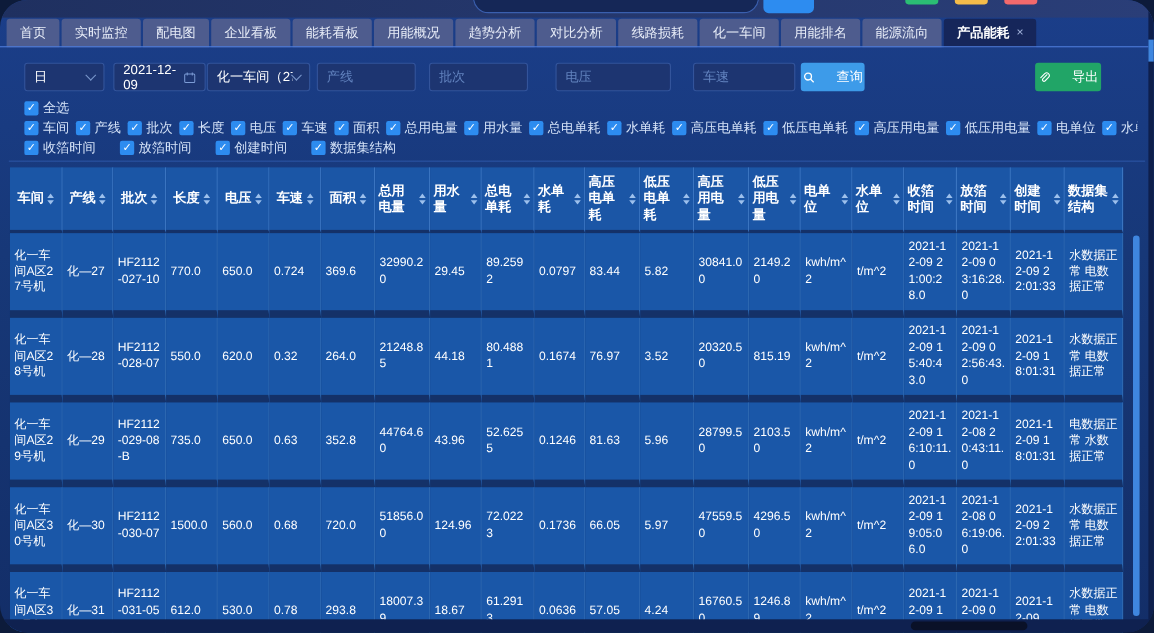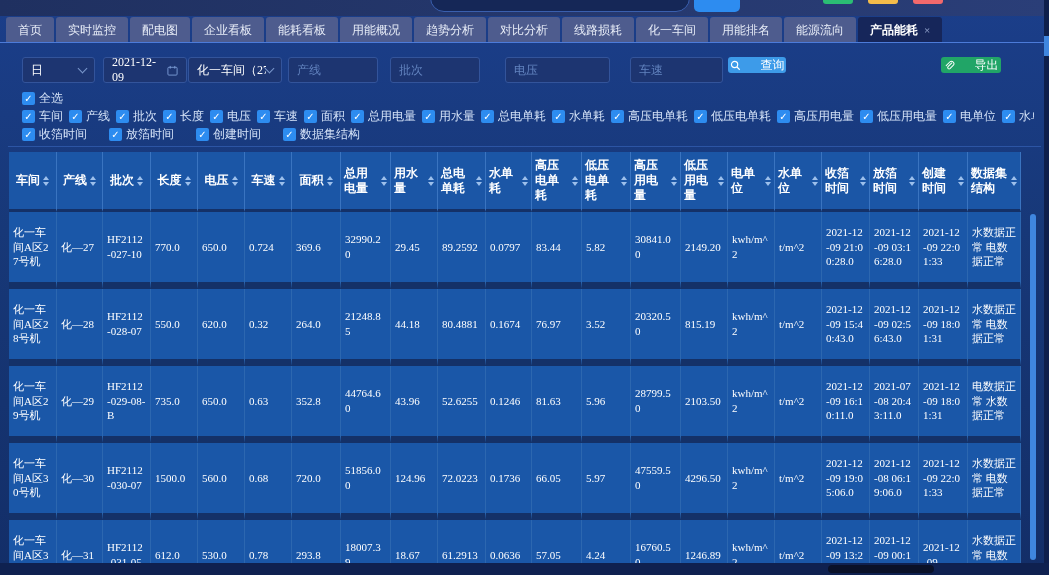--- a/index.html
+++ b/index.html
@@ -1,20 +1,21 @@
 <!DOCTYPE html>
 <html><head>
 <meta charset="utf-8">
 <style>
   * { margin:0; padding:0; box-sizing:border-box; }
   html,body { background:#0d1b3a; }
   .screen {
     position:relative; width:1049px; height:575px; overflow:hidden;
-    font-family:Liberation Serif, serif;
+    font-family:Liberation Sans, sans-serif;
     background:linear-gradient(180deg,#1b3e8a 0%,#173878 40%,#132e68 100%);
+    border-radius:25px;
   }
   
   .topbar { position:absolute; left:0; top:0; width:1049px; height:16px;
     background:linear-gradient(90deg,#1f3060,#2a3e78); }
   .search-pill { position:absolute; left:430px; top:-16px; width:260px; height:28px;
     border-radius:14px; background:#152757; border:1px solid #3a5fae; }
   .pill-btn { position:absolute; left:694px; top:-14px; width:46px; height:26px;
     border-radius:5px; background:#2d8cf0; }
   .chip { position:absolute; top:-3px; width:30px; height:7px; border-radius:3px; }
   .chip.g { left:823px; background:#2bbe74; }
@@ -36,21 +37,21 @@
   .fsel-period { left:22px;  width:73px; }
   .fdate       { left:103px; width:84px; }
   .fsel-shop   { left:188px; width:94px; }
   .finp-line   { left:288px; width:90px; }
   .finp-batch  { left:390px; width:90px; }
   .finp-volt   { left:505px; width:105px; }
   .finp-speed  { left:630px; width:93px; }
   .fbox input { background:transparent; border:none; outline:none; color:#fff; font-size:12px; width:100%;
     font-family:inherit; }
   .fbox input::placeholder { color:#6283bf; opacity:1; }
-  .btn { position:absolute; top:57px; height:16px; border:none; border-radius:3px; color:#fff;
+  .btn { position:absolute; top:57px; height:26px; border:none; border-radius:3px; color:#fff;
     font-size:12px; display:flex; align-items:center; justify-content:center; gap:20px;
     font-family:inherit; cursor:pointer; }
   .btn-query  { left:728px; width:58px; background:#3d9be9; }
   .btn-export { left:941px; width:60px; background:#21a567; }
   .icon-svg { display:block; flex:none; }
   
   .chkrow { position:absolute; left:22px; display:flex; align-items:center; white-space:nowrap;
     width:1012px; overflow:hidden; }
   .row-all  { top:90px;  }
   .row-one  { top:108px; }
@@ -562,21 +563,21 @@
             <td>43.96</td>
             <td>52.6255</td>
             <td>0.1246</td>
             <td>81.63</td>
             <td>5.96</td>
             <td>28799.50</td>
             <td>2103.50</td>
             <td>kwh/m^2</td>
             <td>t/m^2</td>
             <td>2021-12-09 16:10:11.0</td>
-            <td>2021-07-08 20:43:11.0</td>
+            <td>2021-12-08 20:43:11.0</td>
             <td>2021-12-09 18:01:31</td>
             <td>电数据正常 水数据正常</td>
           </tr>
           <tr>
             <td>化一车间A区30号机</td>
             <td>化—30</td>
             <td>HF2112-030-07</td>
             <td>1500.0</td>
             <td>560.0</td>
             <td>0.68</td>

